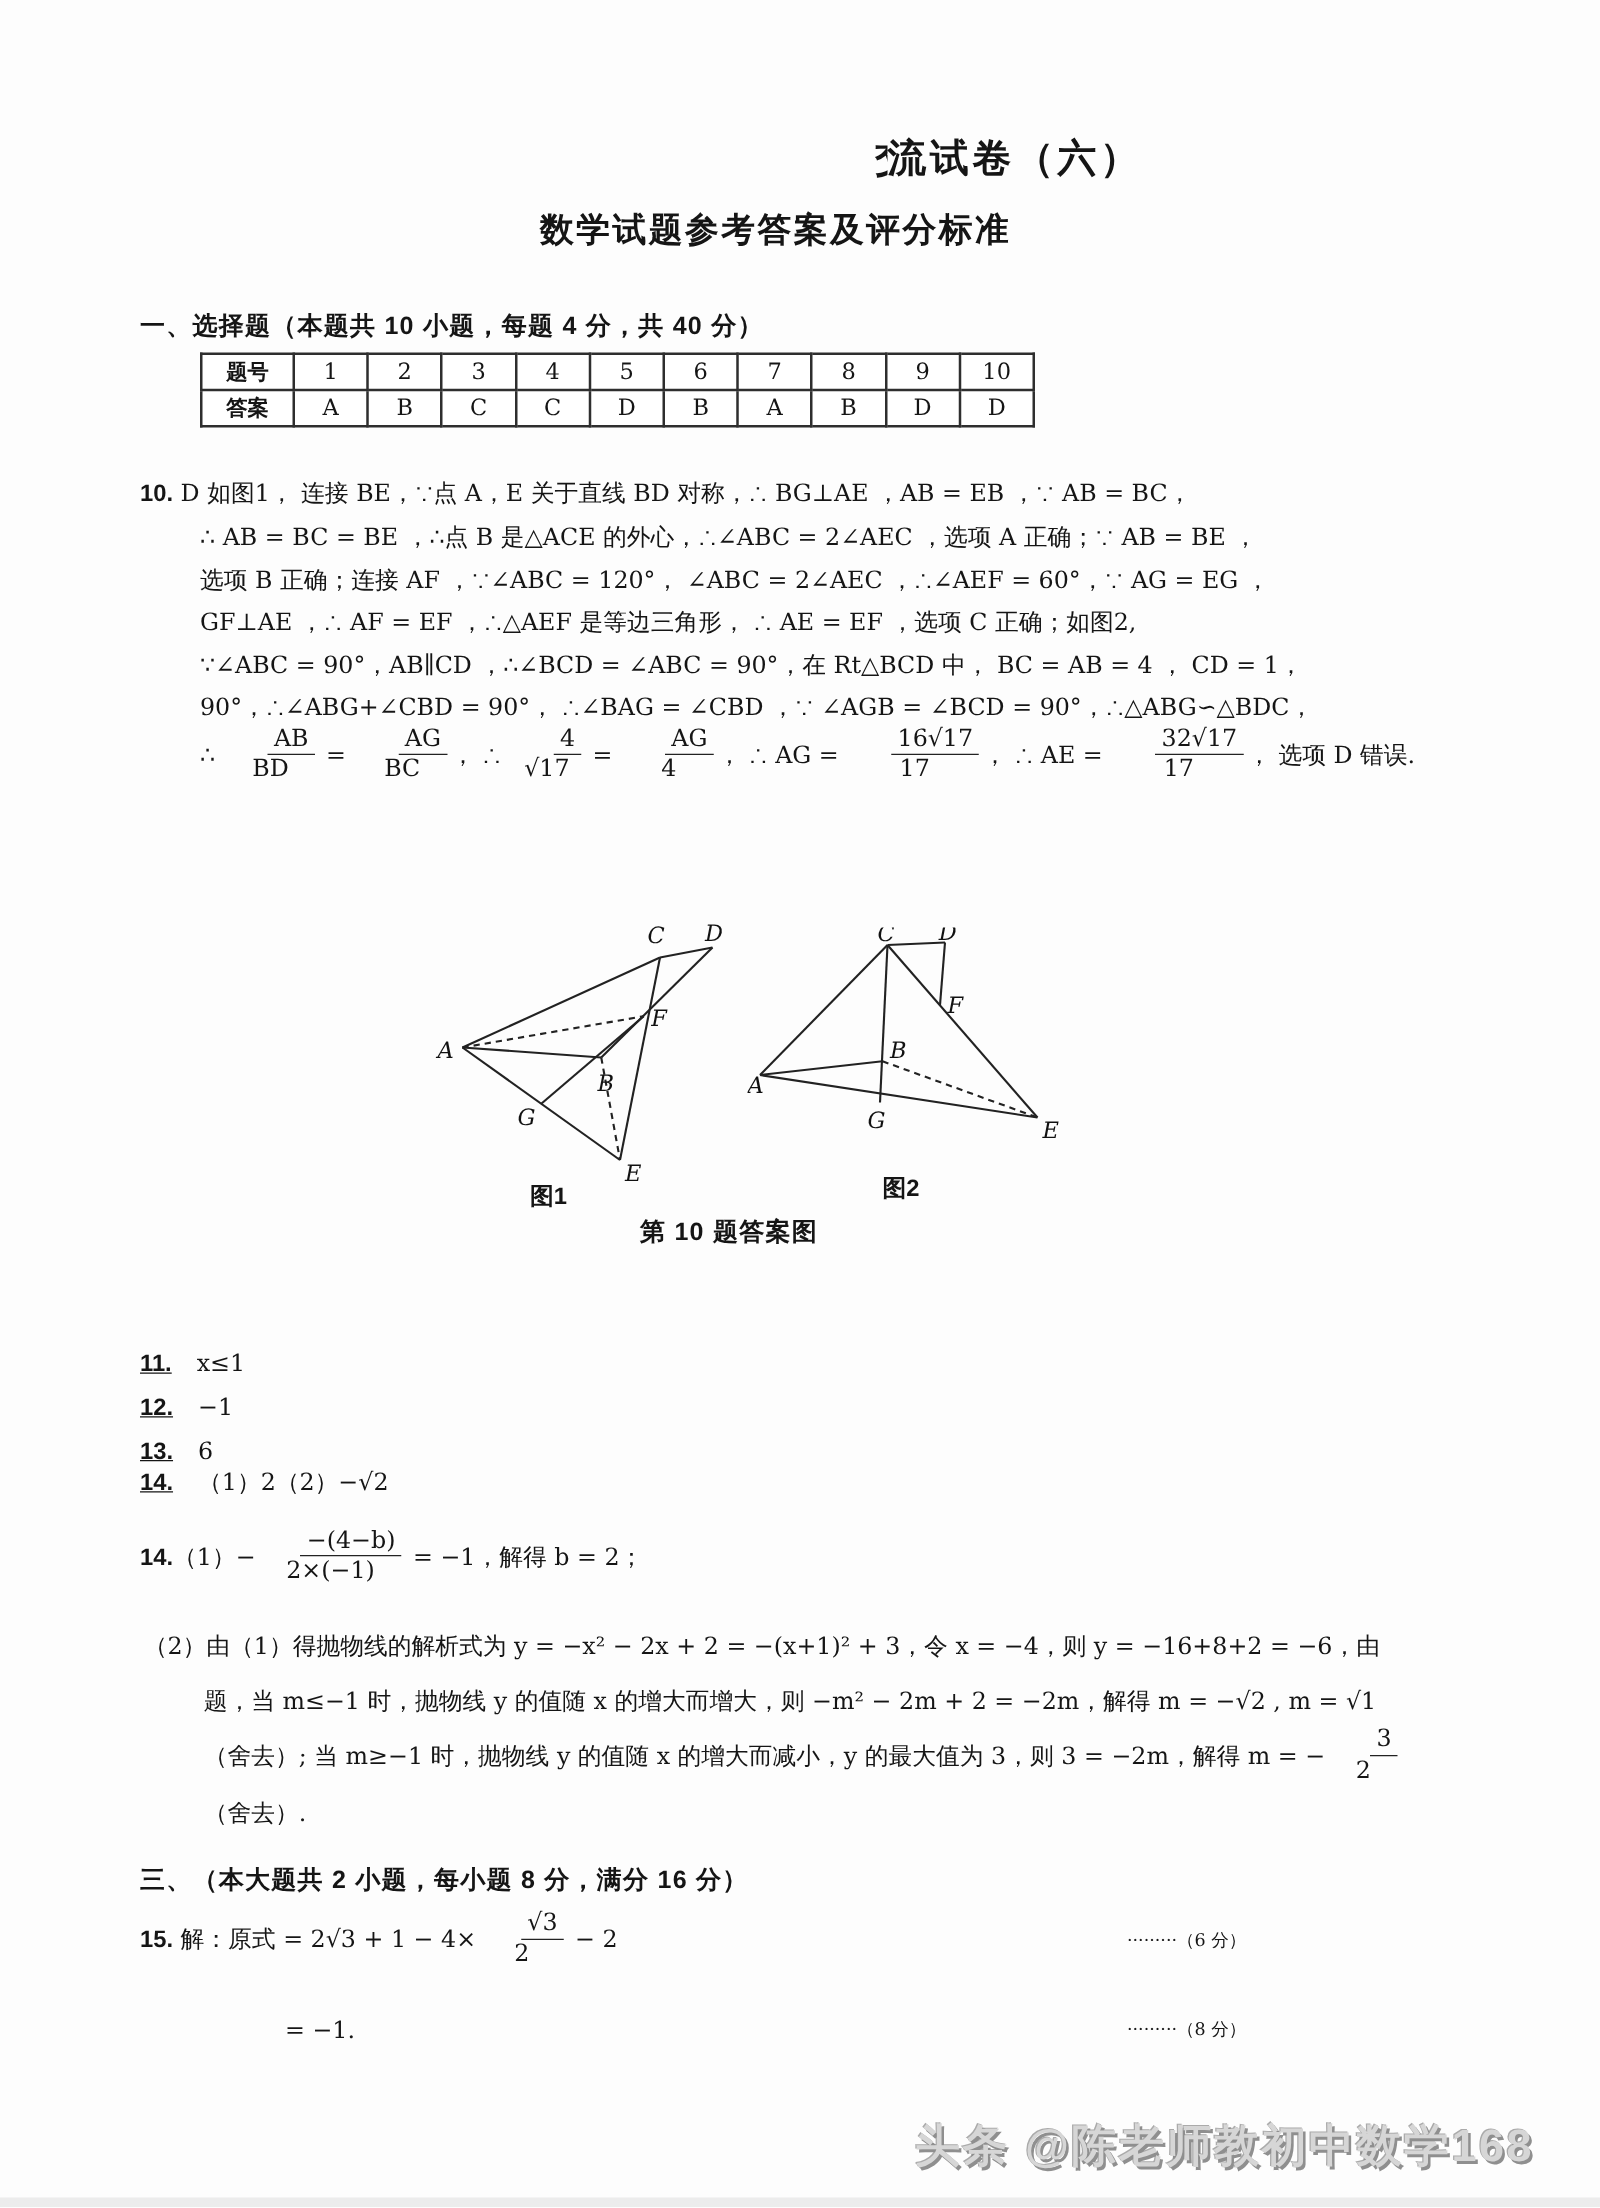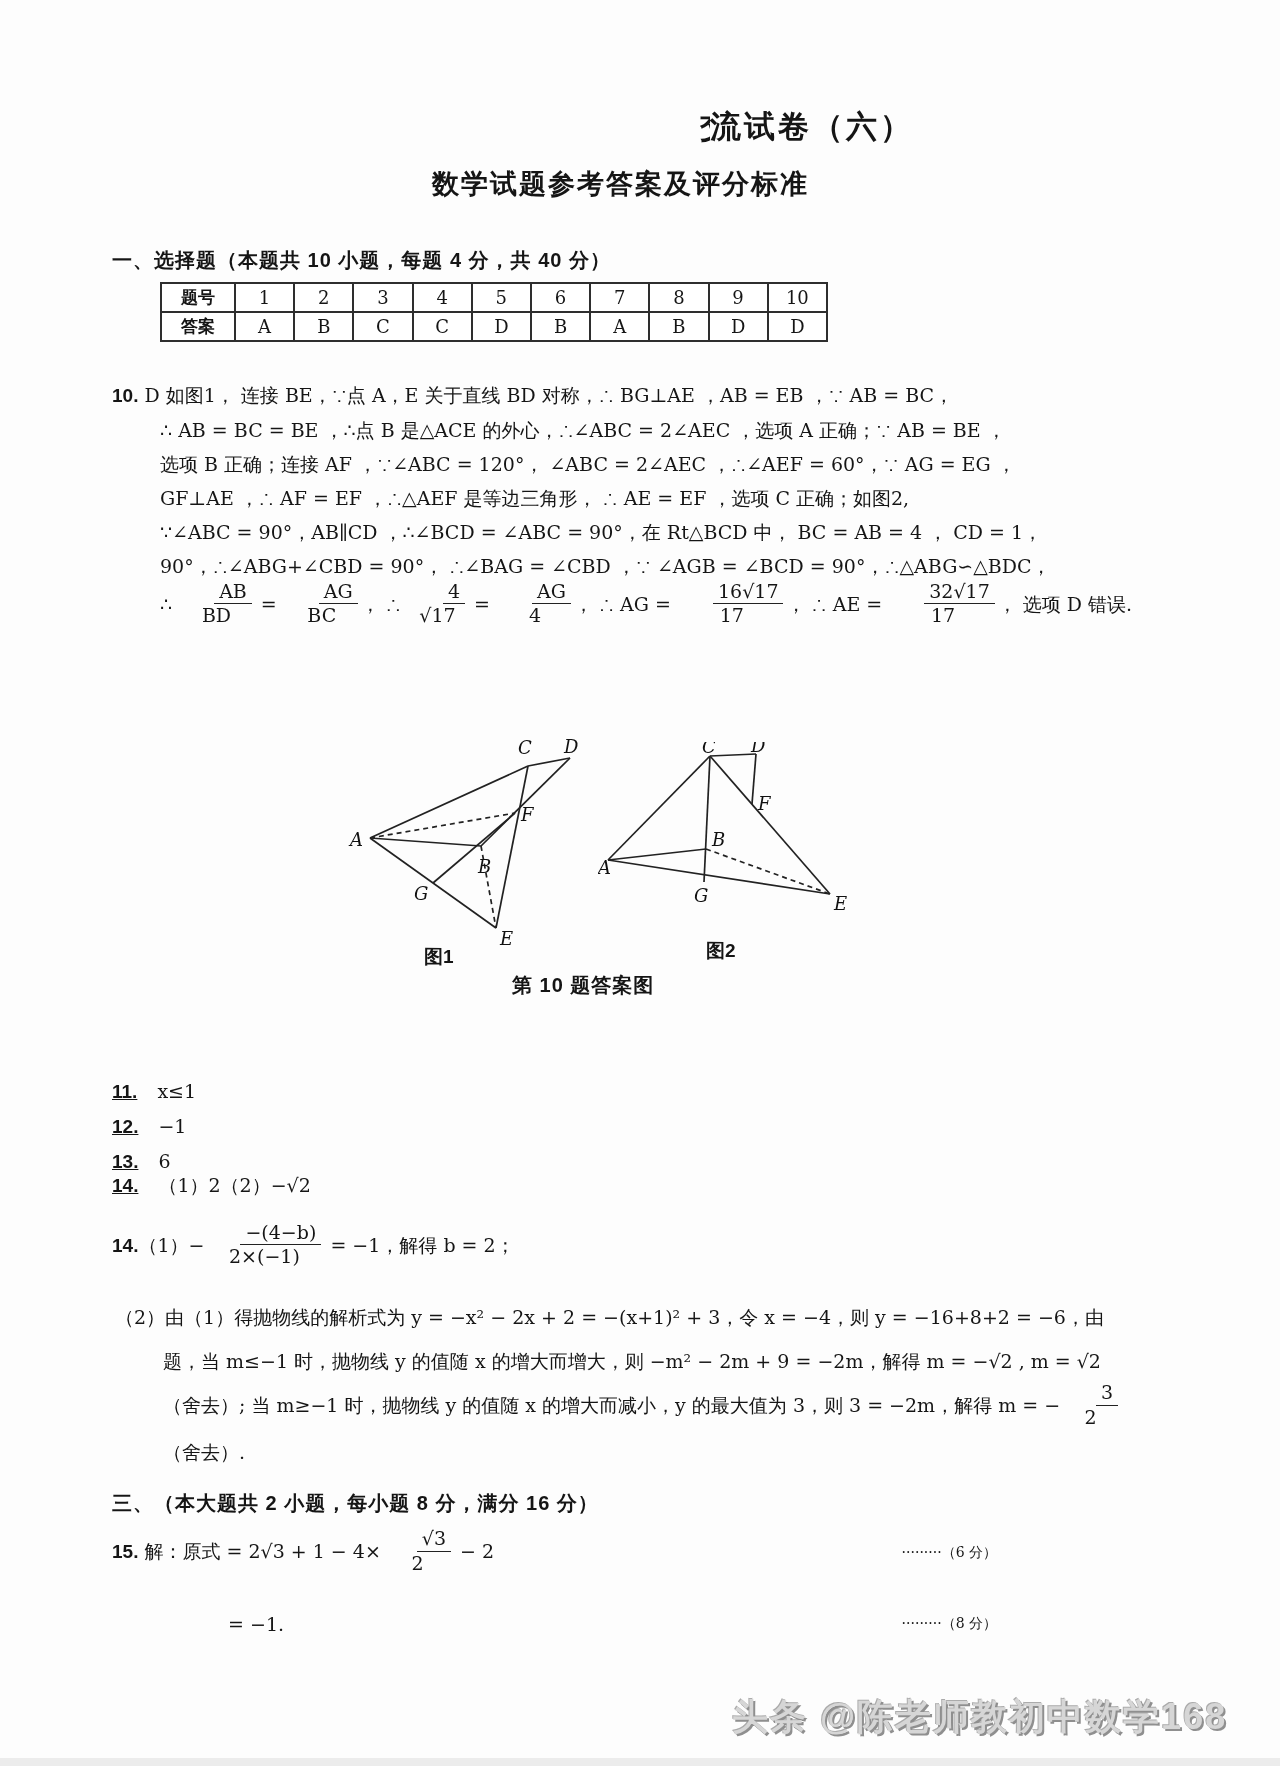--- a/index.html
+++ b/index.html
@@ -155,21 +155,21 @@
   </div>
   <div class="abs fillrow" style="left:112px;top:1173px;">
     <span class="no">14.</span><span>（1）2（2）−√2</span>
   </div>
 
   <div class="abs mathblock" style="left:112px;top:1224px;">
       <div class="mline"><span class="bold">14.</span>（1）−<span class="frac"><span class="num">−(4−b)</span><span class="den">2×(−1)</span></span> = −1，解得 b = 2；</div>
     </div>
   <div class="abs mathblock part2 hang" style="left:115px;top:1295px;">
       <div class="mline">（2）由（1）得抛物线的解析式为 y = −x² − 2x + 2 = −(x+1)² + 3，令 x = −4，则 y = −16+8+2 = −6，由</div>
-      <div class="mline">题，当 m≤−1 时，抛物线 y 的值随 x 的增大而增大，则 −m² − 2m + 9 = −2m，解得 m = −√2 , m = √2</div>
+      <div class="mline">题，当 m≤−1 时，抛物线 y 的值随 x 的增大而增大，则 −m² − 2m + 2 = −2m，解得 m = −√2 , m = √1</div>
       <div class="mline">（舍去）; 当 m≥−1 时，抛物线 y 的值随 x 的增大而减小，y 的最大值为 3，则 3 = −2m，解得 m = −<span class="frac"><span class="num">3</span><span class="den">2</span></span></div>
       <div class="mline">（舍去）.</div>
     </div>
 
   <div class="abs sechead hd" style="left:112px;top:1490px;">三、（本大题共 2 小题，每小题 8 分，满分 16 分）</div>
 
   <div class="abs q15row" style="left:112px;top:1522px;height:62px;">
     <div class="mathblock">
         <div class="mline"><span class="bold">15.</span> 解：原式 = 2√3 + 1 − 4×<span class="frac"><span class="num">√3</span><span class="den">2</span></span> − 2</div>
       </div>

